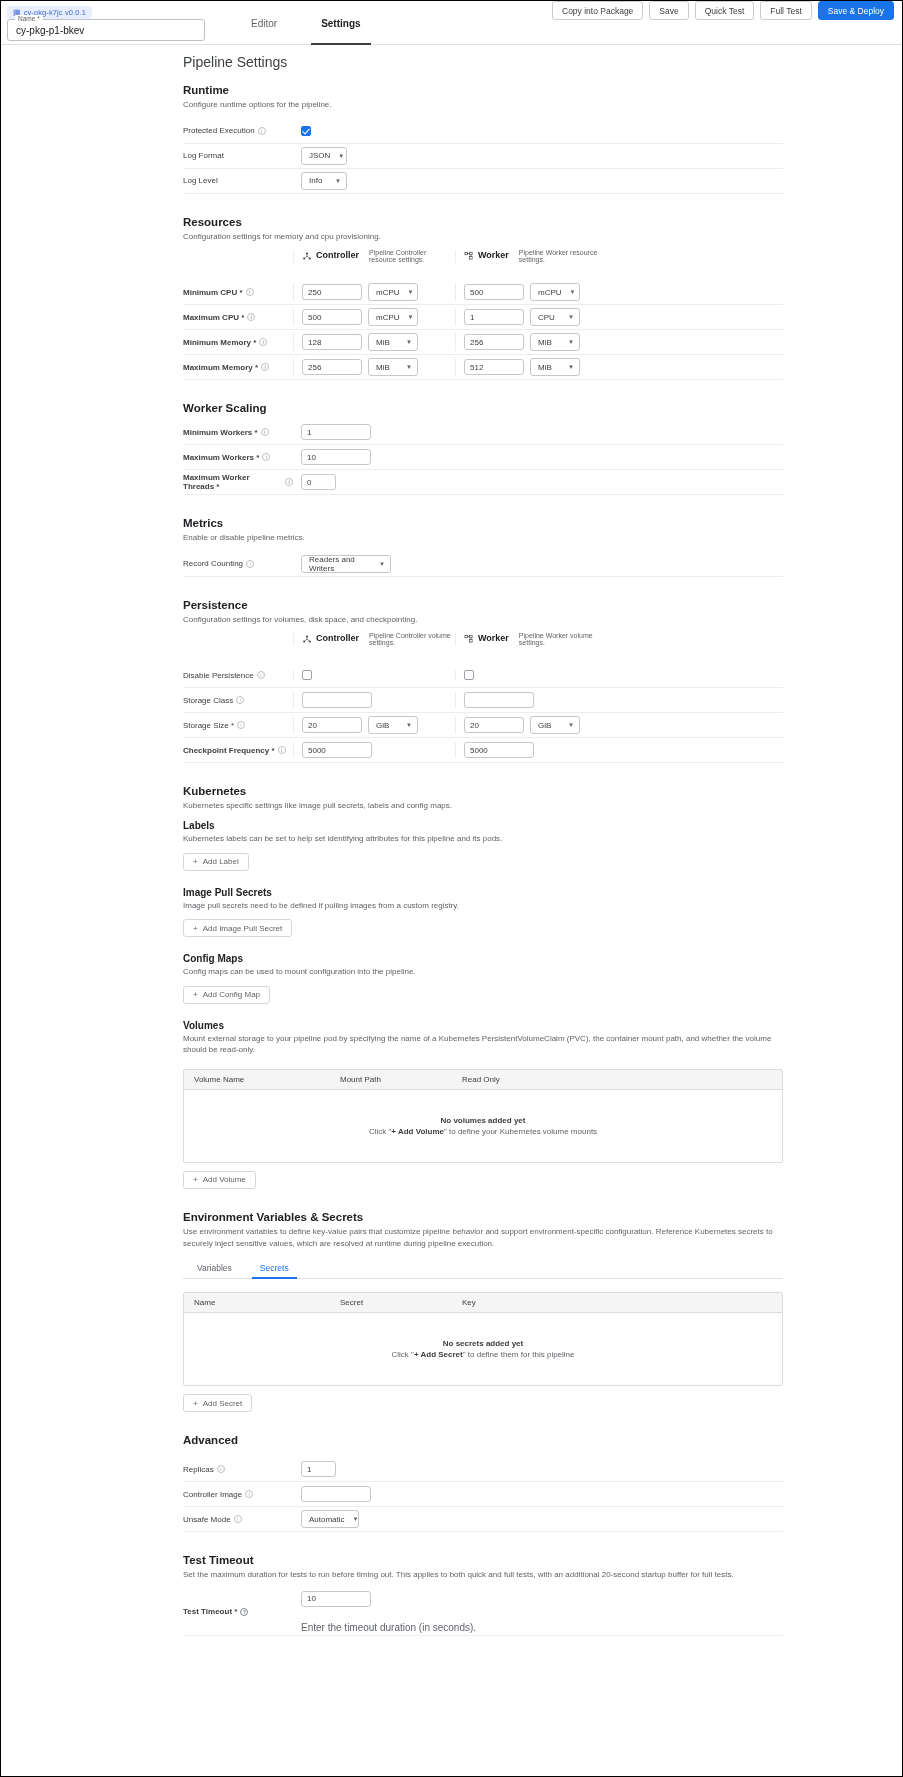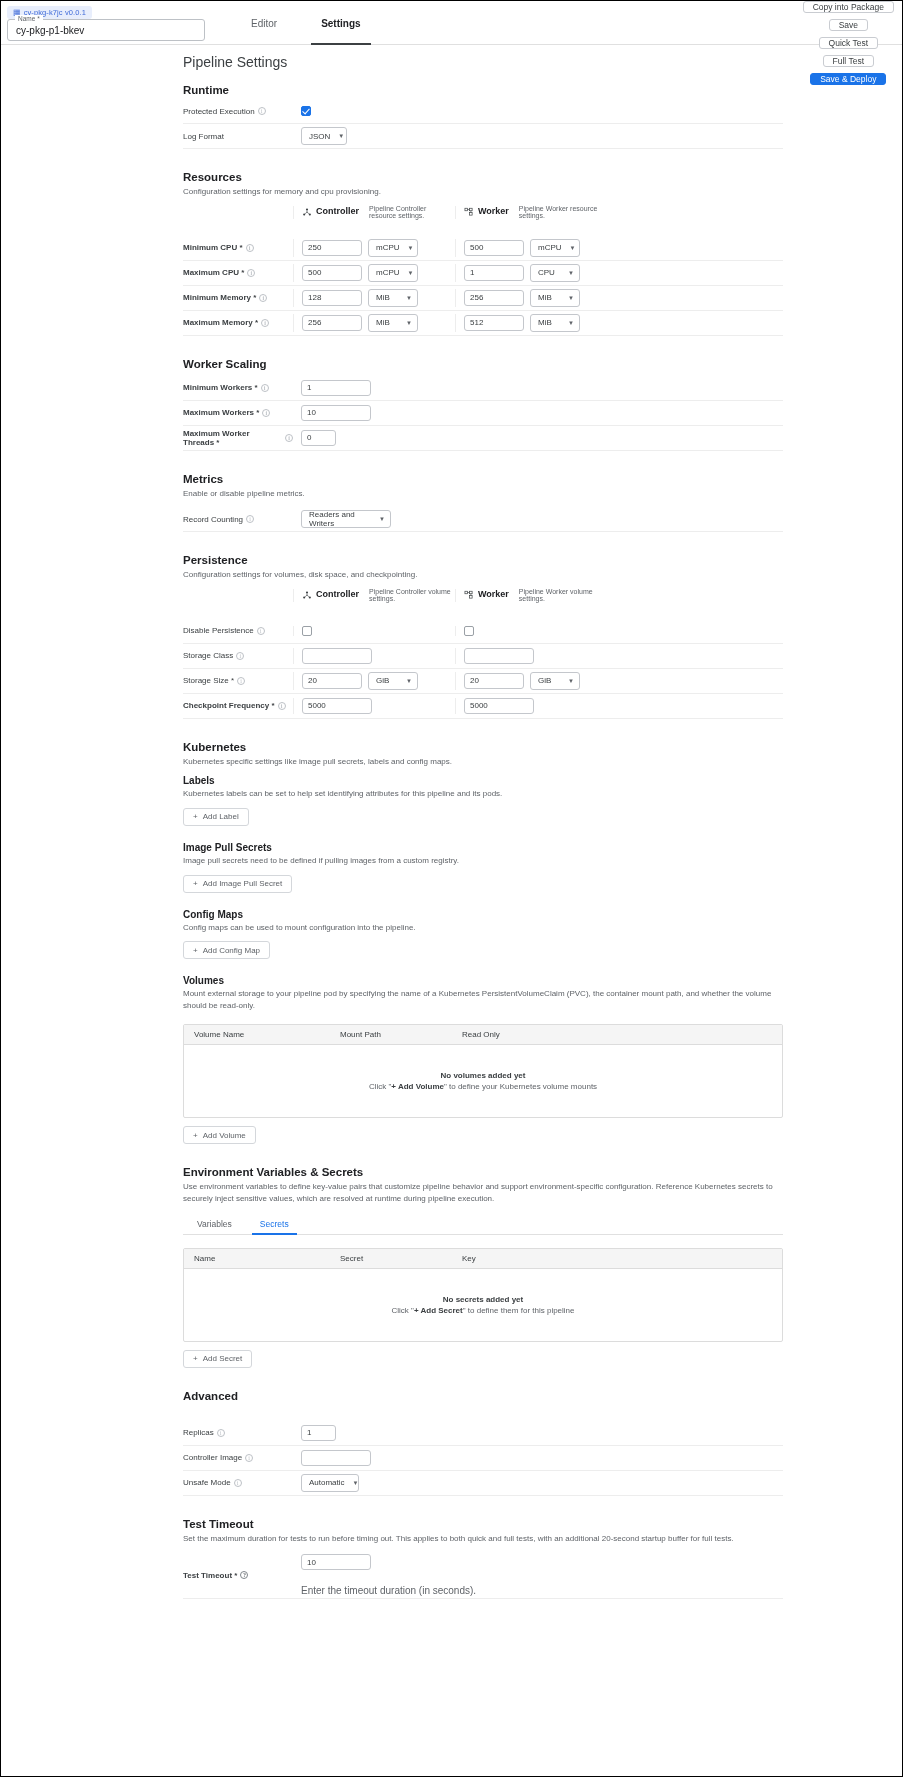--- a/index.html
+++ b/index.html
@@ -94,23 +94,22 @@
     left: 12px; right: 12px; bottom: 0;
     height: 2px;
     background: #3c4043;
   }
 
   .top-actions {
     position: absolute;
     right: 8px; top: 0;
     height: 57px;
     display: flex;
-    align-items: center;
+    align-items: flex-start;
     gap: 6px;
-    flex-direction: column;
   }
   .btn {
     border: 1px solid #c9ccd1;
     background: #fff;
     border-radius: 3px;
     height: 19px;
     padding: 0 9px;
     font-size: 8.5px;
     color: #3c4043;
     display: inline-flex;
@@ -410,20 +409,21 @@
     </div>
   </div>
 
   <div class="content">
     <div class="inner">
 
       <div class="page-title">Pipeline Settings</div>
 
       <div class="section-block">
         <h2 class="section">Runtime</h2>
+        <p class="desc">Configure runtime options for the pipeline.</p>
 
         <div class="row">
           <div class="row-label normal">
             <span>Protected Execution</span>
             <span class="info-ico">i</span>
           </div>
           <div class="cell" style="padding-left:8px;">
             <span class="chk on"></span>
           </div>
         </div>
@@ -433,20 +433,31 @@
             <span>Log Format</span>
           </div>
           <div class="cell" style="padding-left:8px;">
             <span class="sel w46">
               <span>JSON</span>
               <span class="caret">▼</span>
             </span>
           </div>
         </div>
 
+        <div class="row">
+          <div class="row-label normal">
+            <span>Log Level</span>
+          </div>
+          <div class="cell" style="padding-left:8px;">
+            <span class="sel w46">
+              <span>Info</span>
+              <span class="caret">▼</span>
+            </span>
+          </div>
+        </div>
       </div>
 
       <div class="section-block">
         <h2 class="section">Resources</h2>
         <p class="desc">Configuration settings for memory and cpu provisioning.</p>
 
         <div class="cw-head">
           <div class="spacer"></div>
           <div class="cw-col">
             <span class="ic">
@@ -797,21 +808,21 @@
         </div>
 
         <div style="height:8px;"></div>
         <div class="addbtn">
           <span>+</span>
           <span>Add Secret</span>
         </div>
       </div>
 
       <div class="section-block">
-        <h2 class="section" style="margin-bottom:19px;">Advanced</h2>
+        <h2 class="section" style="margin-bottom:11px;">Advanced</h2>
 
         <div class="row">
           <div class="row-label normal">
             <span>Replicas</span>
             <span class="info-ico">i</span>
           </div>
           <div class="cell" style="padding-left:8px;">
             <span class="inp w35">1</span>
           </div>
         </div>

